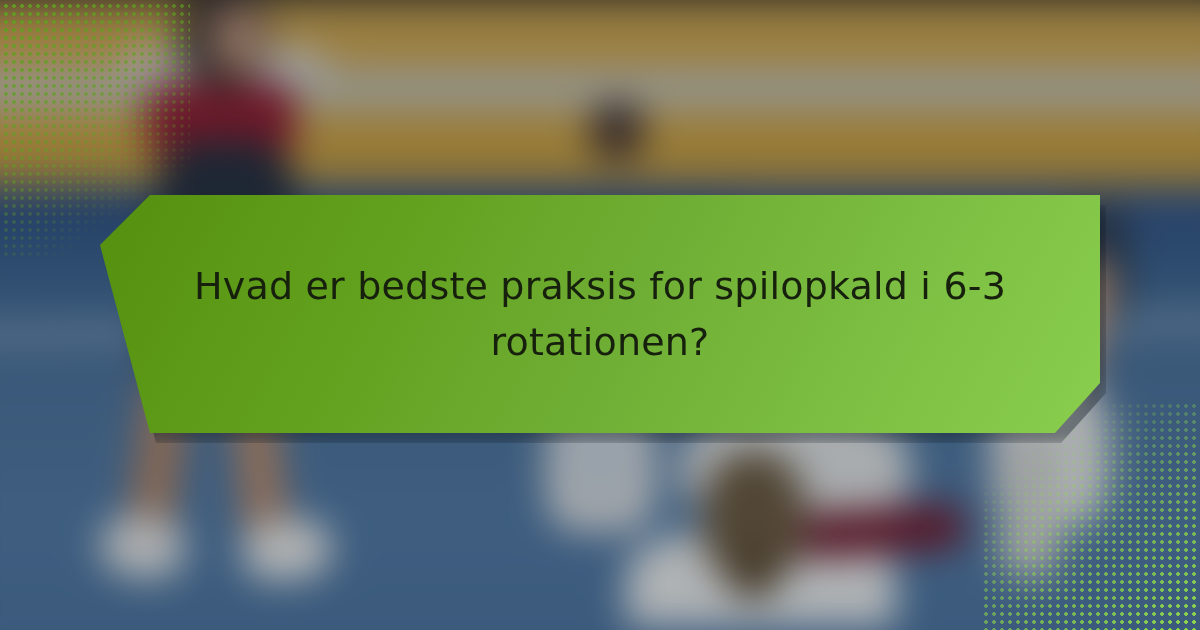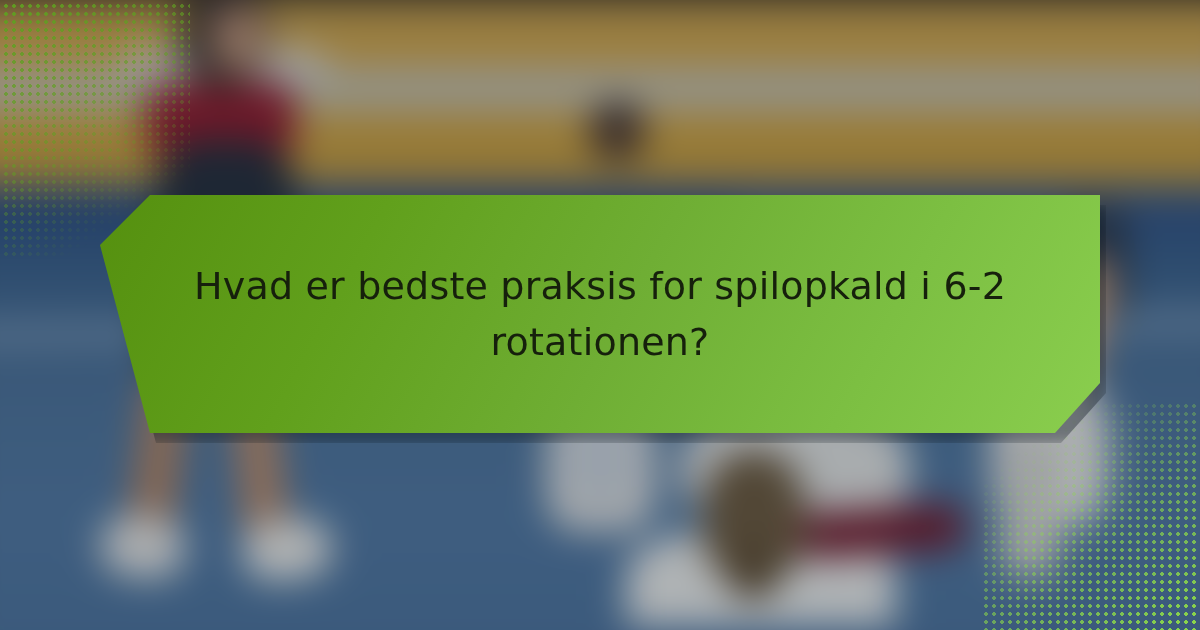--- a/index.html
+++ b/index.html
@@ -201,16 +201,16 @@
 
     <div class="photo-tint"></div>
   </div>
 
   <div class="dots dots-tl"></div>
   <div class="dots dots-br"></div>
 
   <div class="banner-wrap">
     <div class="banner-shadow"></div>
     <div class="banner"></div>
-    <div class="banner-text">Hvad er bedste praksis for spilopkald i 6-2 rotationen?</div>
+    <div class="banner-text">Hvad er bedste praksis for spilopkald i 6-3 rotationen?</div>
   </div>
 
 </div>
 
 </body></html>

